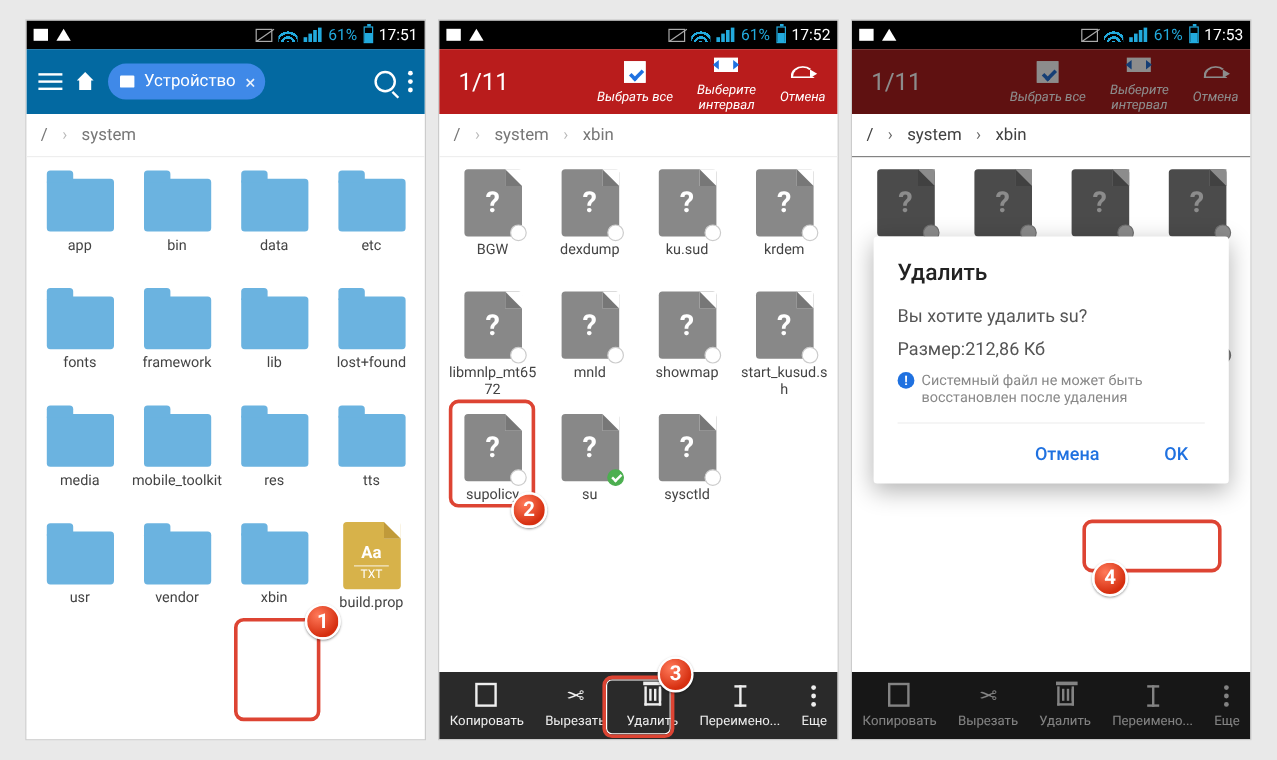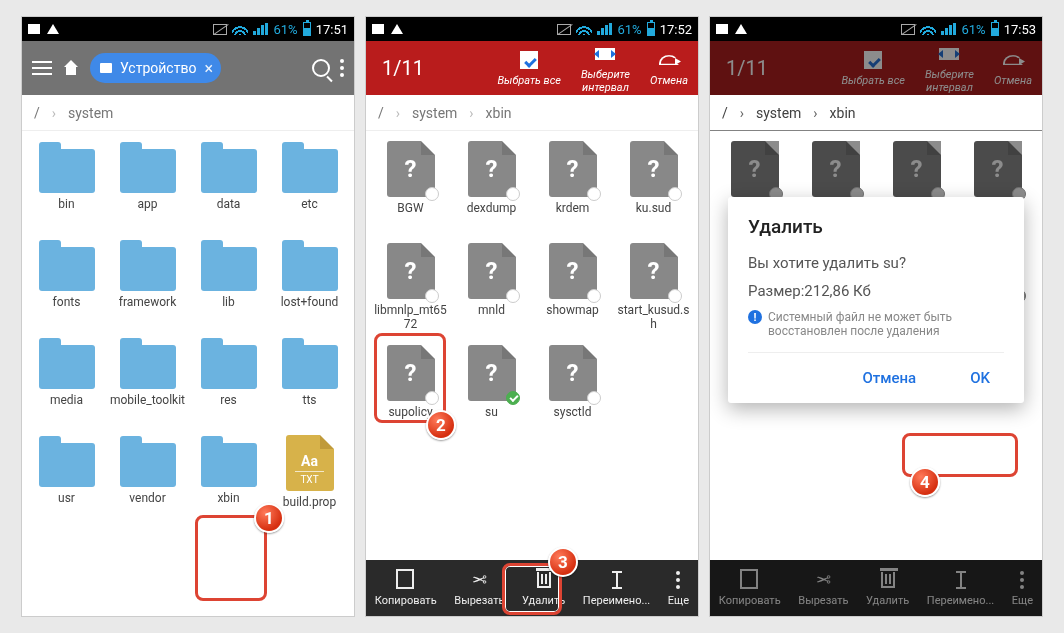--- a/index.html
+++ b/index.html
@@ -51,21 +51,21 @@
   .signal span:nth-child(3){height:10px;} .signal span:nth-child(4){height:12px;}
   .wifi { width:16px;height:12px; background:
     radial-gradient(circle at 50% 110%, #2ad 2px, transparent 2px),
     radial-gradient(circle at 50% 110%, transparent 4px, #2ad 4px, #2ad 6px, transparent 6px),
     radial-gradient(circle at 50% 110%, transparent 8px, #2ad 8px, #2ad 10px, transparent 10px);
     background-repeat:no-repeat;
   }
   
   .toolbar {
     height: 54px;
-    background: #737373;
+    background: #0369a1;
     display: flex;
     align-items: center;
     padding: 0 10px;
     gap: 10px;
     color: #fff;
   }
   .burger { width:20px; height:14px; display:flex; flex-direction:column; justify-content:space-between;}
   .burger span{height:2px;background:#fff;}
   .home-ic { width:18px;height:16px; position:relative;}
   .home-ic::before{content:"";position:absolute;top:0;left:2px;width:0;height:0;border-left:7px solid transparent;border-right:7px solid transparent;border-bottom:7px solid #fff;}
@@ -262,25 +262,25 @@
 
   <div class="crumbs">
     <span>/</span>
     <span class="sep">›</span>
     <span>system</span>
   </div>
 
   <div class="grid">
     <div class="item">
           <div class="folder"></div>
+          <div class="label">app</div>
+        </div>
+    <div class="item">
+          <div class="folder"></div>
           <div class="label">bin</div>
-        </div>
-    <div class="item">
-          <div class="folder"></div>
-          <div class="label">app</div>
         </div>
     <div class="item">
           <div class="folder"></div>
           <div class="label">data</div>
         </div>
     <div class="item">
           <div class="folder"></div>
           <div class="label">etc</div>
         </div>
     <div class="item">
@@ -406,27 +406,27 @@
     <div class="item">
           <div class="unk">
             <div class="dot"></div>
           </div>
           <div class="label">dexdump</div>
         </div>
     <div class="item">
           <div class="unk">
             <div class="dot"></div>
           </div>
+          <div class="label">ku.sud</div>
+        </div>
+    <div class="item">
+          <div class="unk">
+            <div class="dot"></div>
+          </div>
           <div class="label">krdem</div>
-        </div>
-    <div class="item">
-          <div class="unk">
-            <div class="dot"></div>
-          </div>
-          <div class="label">ku.sud</div>
         </div>
     <div class="item">
           <div class="unk">
             <div class="dot"></div>
           </div>
           <div class="label">libmnlp_mt6572</div>
         </div>
     <div class="item">
           <div class="unk">
             <div class="dot"></div>

